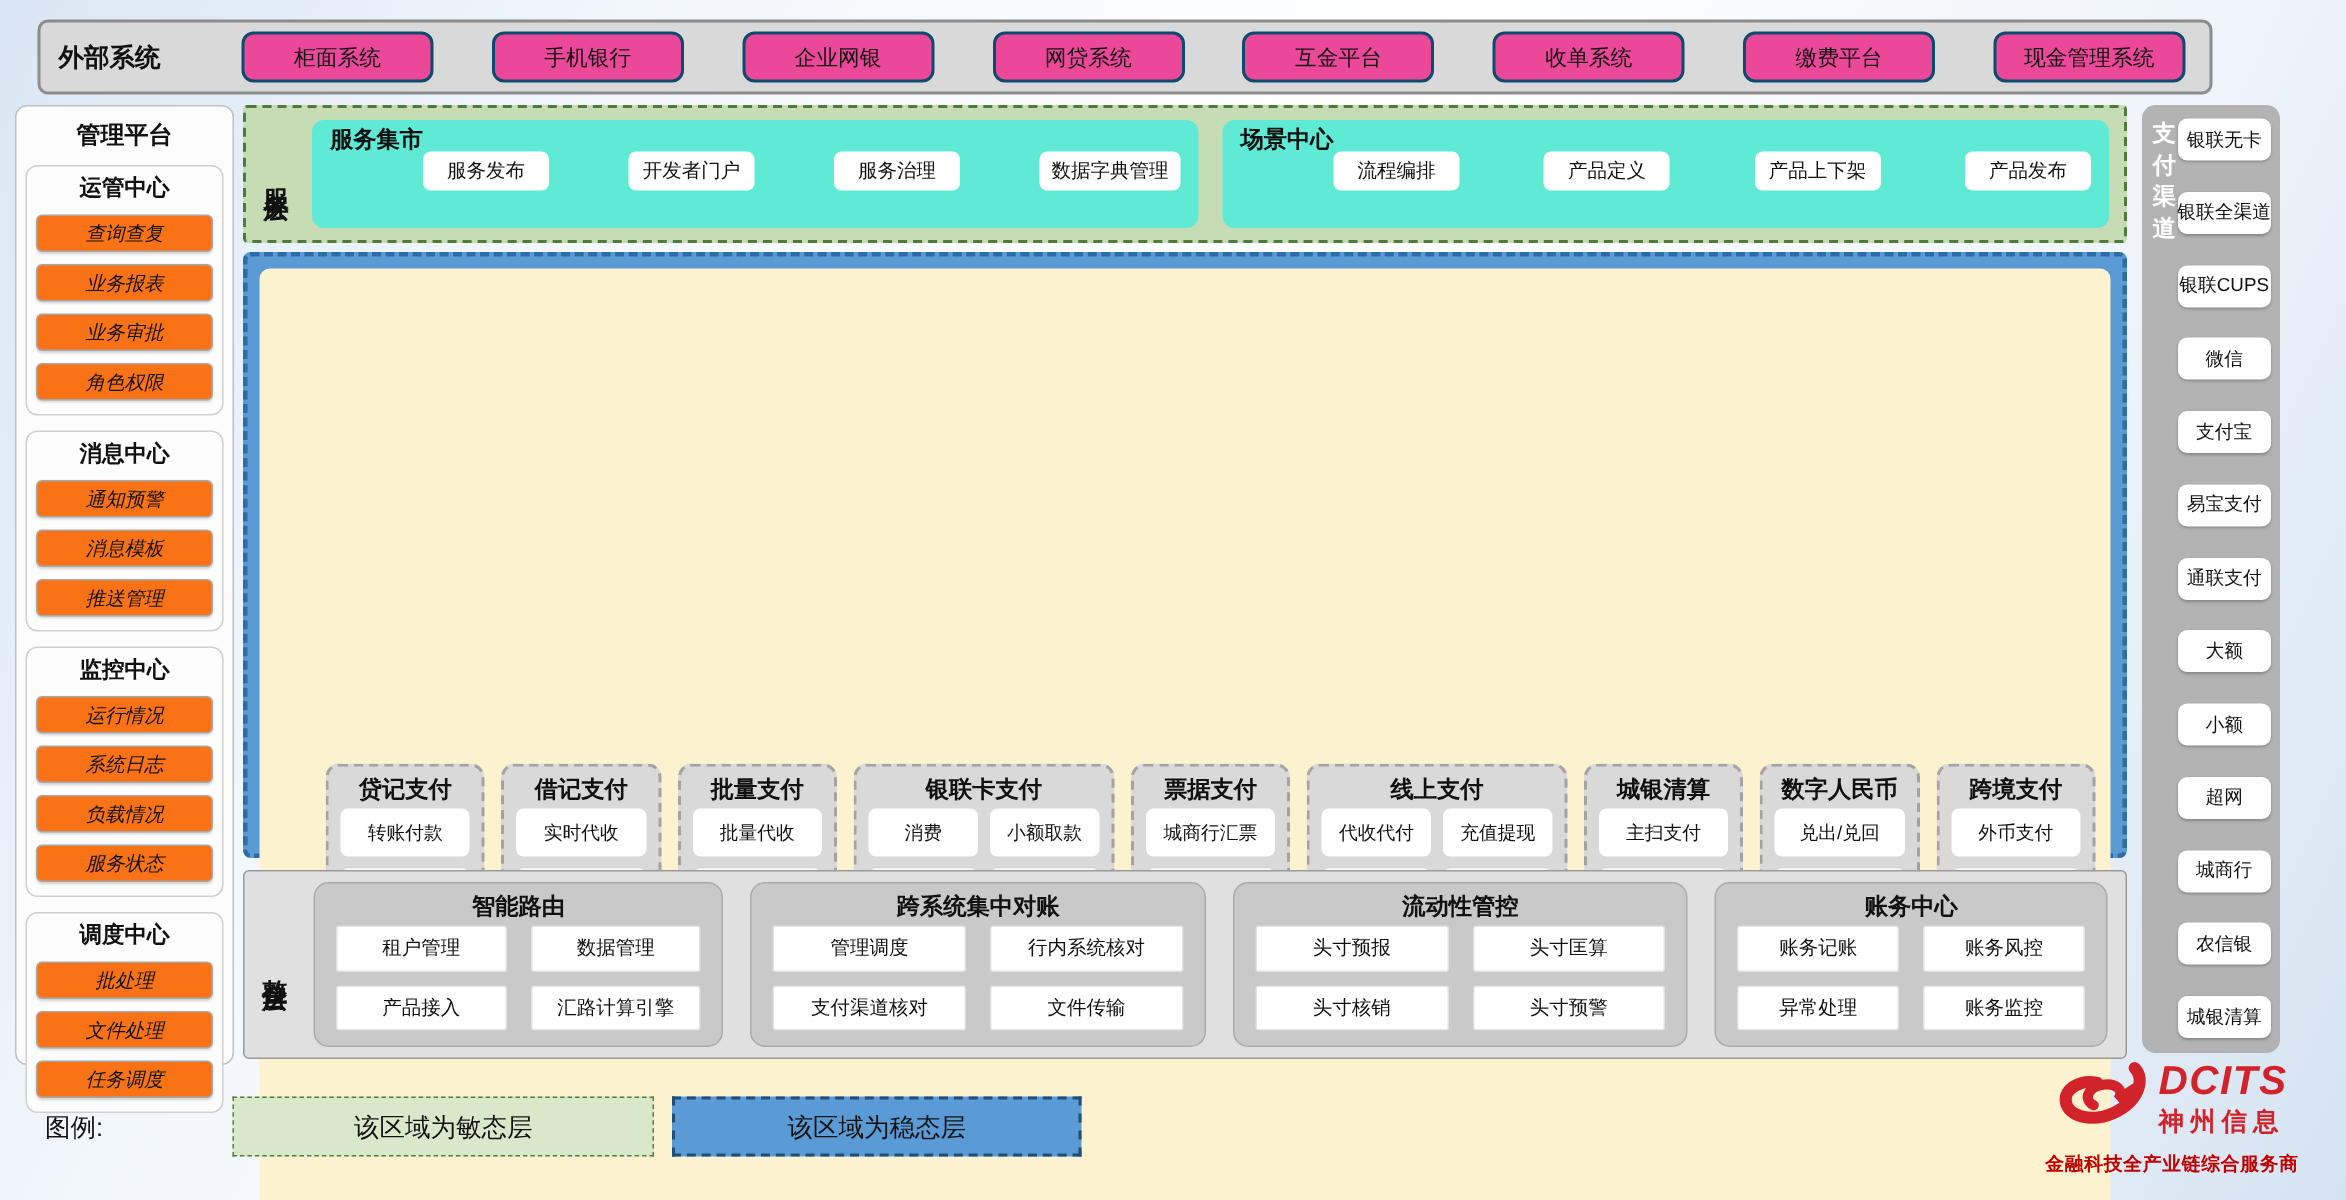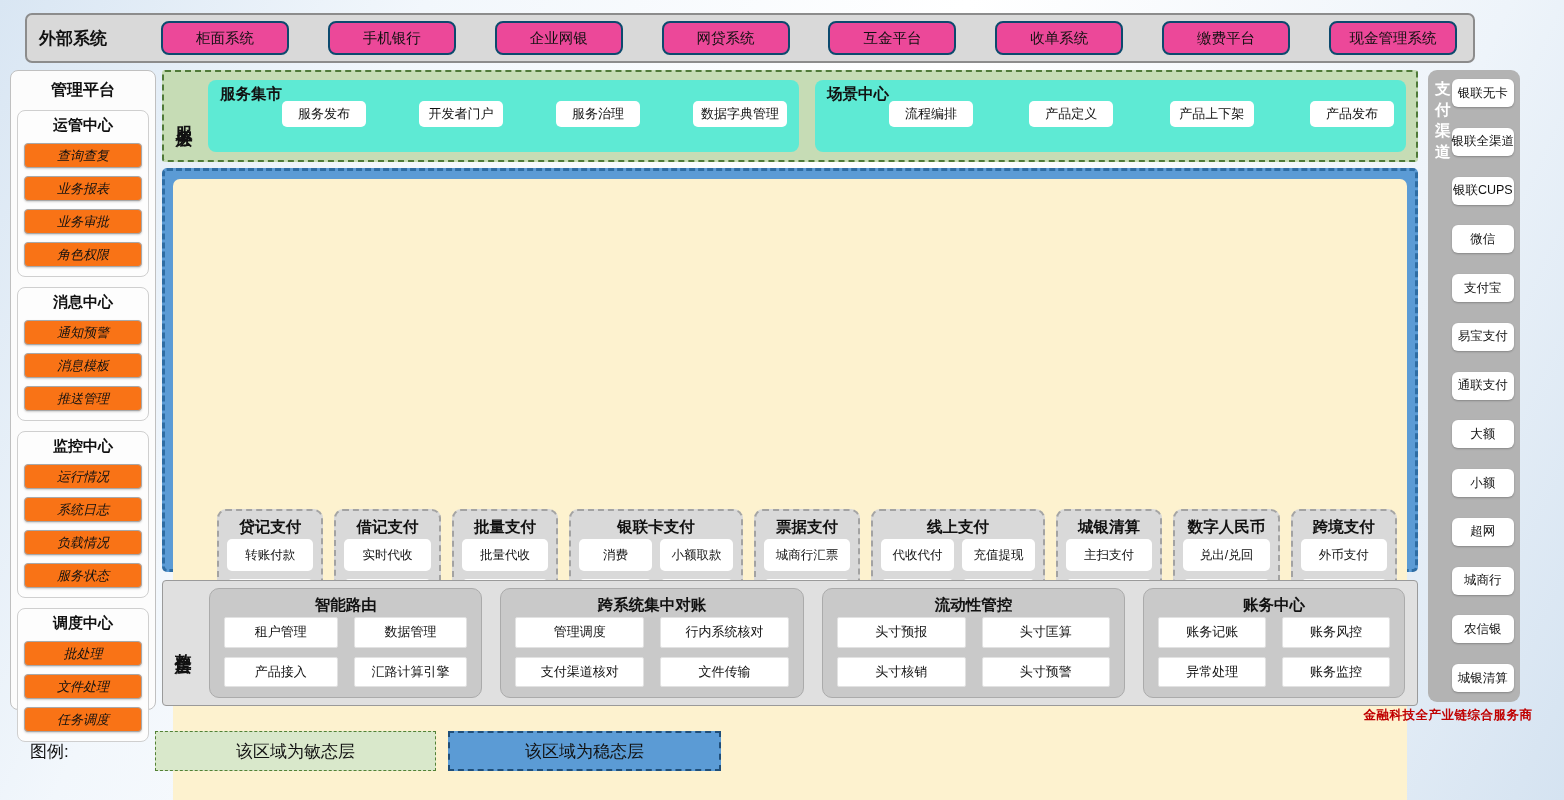--- a/index.html
+++ b/index.html
@@ -307,16 +307,30 @@
         <div class="chan-btn">农信银</div>
         <div class="chan-btn">城银清算</div>
       </div>
   </div>
 
   <div class="legend-label">图例:</div>
   <div class="legend-box agile">该区域为敏态层</div>
   <div class="legend-box stable">该区域为稳态层</div>
 
   <div class="logo">
+    <div class="logo-top">
+      <span>
+        <svg width="62" height="56" viewBox="0 0 100 90">
+          <g fill="none" stroke="#d2232a" stroke-linecap="round">
+            <path d="M84 16 C 96 28, 88 52, 62 64 C 38 75, 12 68, 10 52 C 8 38, 26 28, 44 32" stroke-width="13"></path>
+            <path d="M40 56 C 28 50, 34 36, 50 34 C 64 32, 74 40, 66 50 L 84 38" stroke-width="11"></path>
+          </g>
+        </svg>
+      </span>
+      <span class="logo-texts">
+        <span class="logo-brand">DCITS</span>
+        <span class="logo-company">神州信息</span>
+      </span>
+    </div>
     <div class="logo-tagline">金融科技全产业链综合服务商</div>
   </div>
 
 </div>
 
 </body></html>

